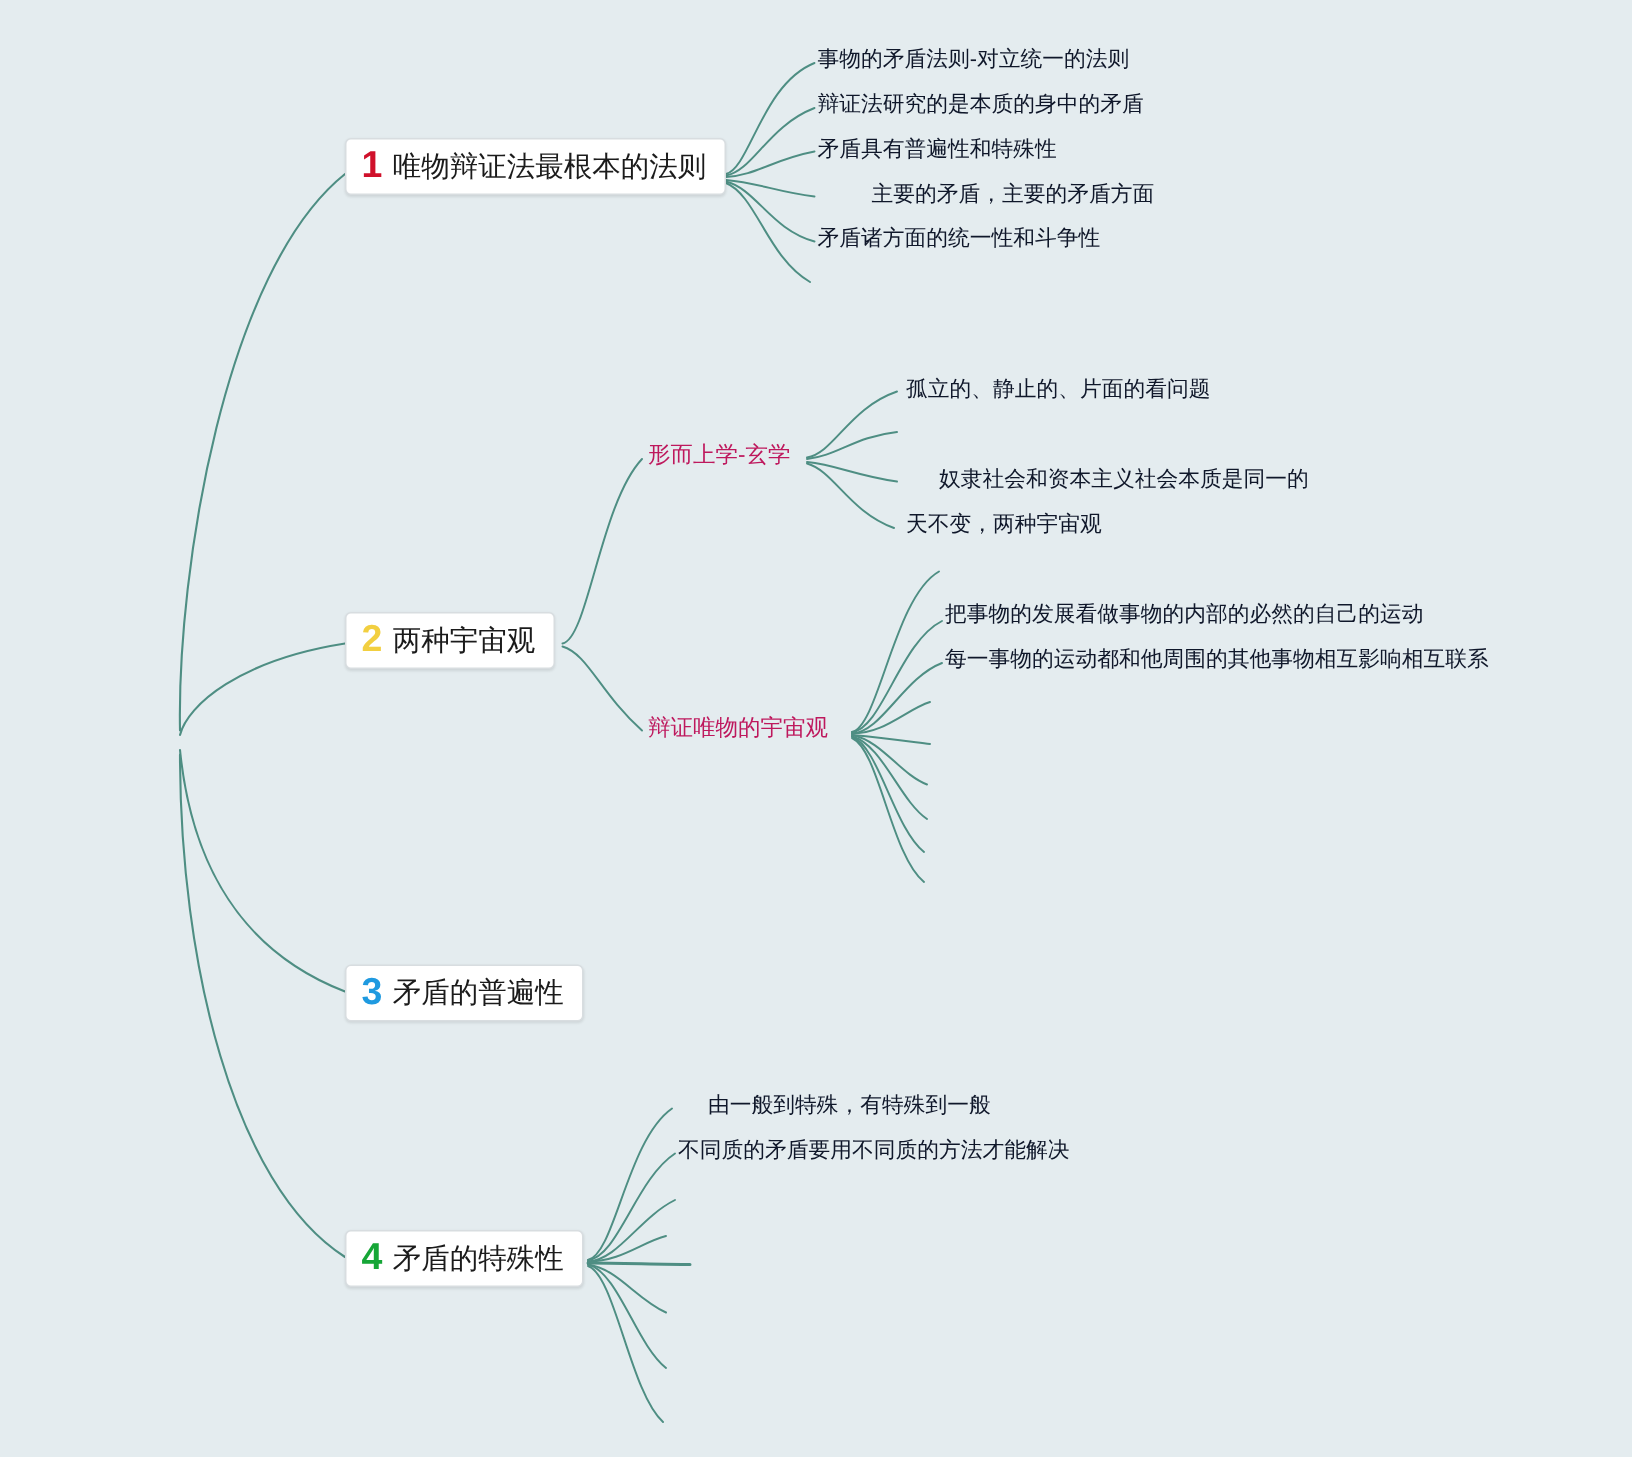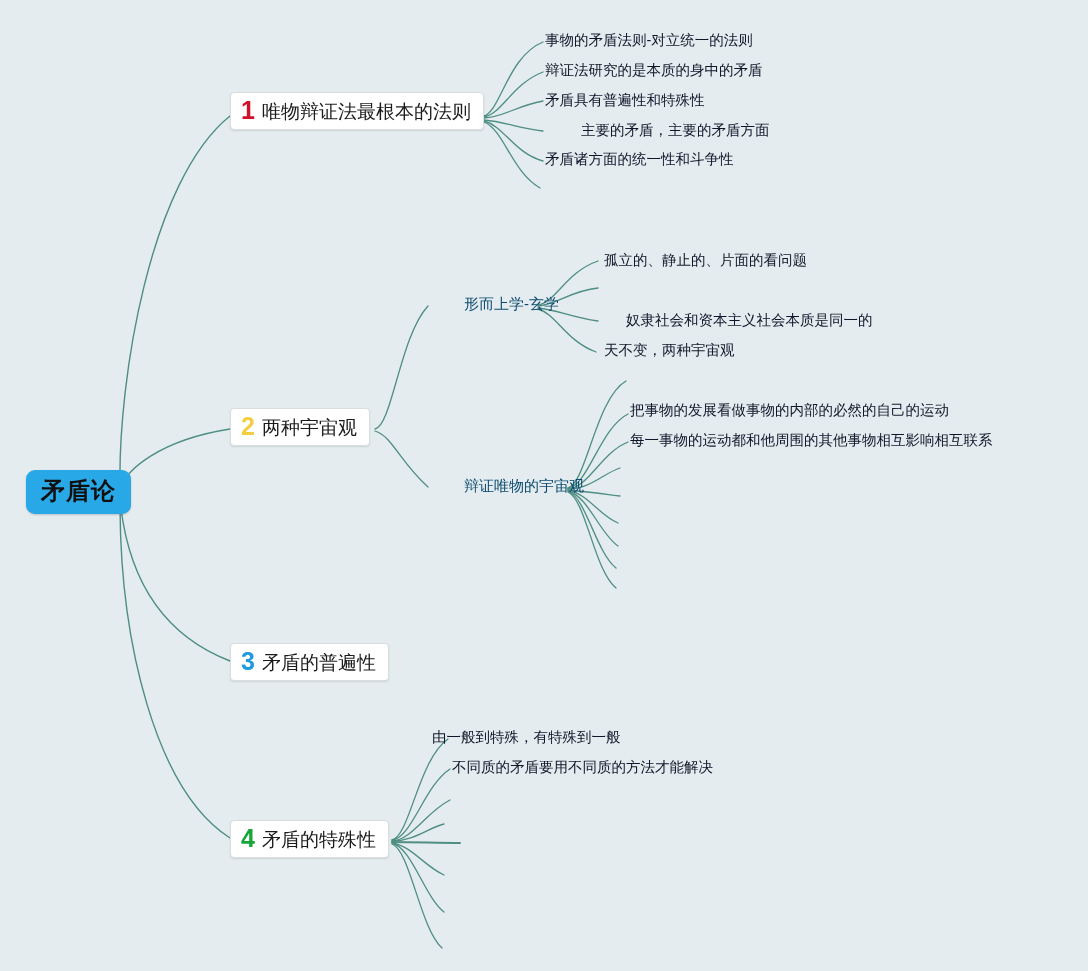--- a/index.html
+++ b/index.html
@@ -57,23 +57,22 @@
     top: 1px;
   }
   .branch-label {
     font-size: 19px;
     color: #1b1b1b;
     line-height: 1.1;
   }
   
   .sub-node {
     font-size: 15px;
-    color: #0c4a6e;
+    color: #be185d;
     line-height: 1.1;
-    margin-left: 32px;
   }
   
   .leaf-node {
     font-size: 14.5px;
     color: #0f172a;
     line-height: 1.1;
   }
 </style>
 </head>
 <body>
@@ -120,21 +119,20 @@
       <path d="M 392 840 C 412 838 424 786 450 769"></path>
       <path d="M 392 841 C 412 840 426 812 450 800"></path>
       <path d="M 392 841 C 414 841 428 828 444 824"></path>
       <path d="M 392 842 C 414 842 440 843 460 843" stroke-width="2"></path>
       <path d="M 392 843 C 412 846 424 866 444 875"></path>
       <path d="M 392 843 C 412 848 424 896 444 912"></path>
       <path d="M 392 844 C 410 850 420 928 442 948"></path>
     </g>
   </svg>
 
-  <div class="node root-node" style="left:26px; top:470px;">矛盾论</div>
 
   <div class="node branch-node" style="left:230px; top:92px;">
     <span class="branch-num" style="color:#d0112b;">1</span>
     <span class="branch-label">唯物辩证法最根本的法则</span>
   </div>
 
   <div class="node leaf-node" style="left:545px; top:33px;">事物的矛盾法则-对立统一的法则</div>
   <div class="node leaf-node" style="left:545px; top:63px;">辩证法研究的是本质的身中的矛盾</div>
   <div class="node leaf-node" style="left:545px; top:93px;">矛盾具有普遍性和特殊性</div>
   <div class="node leaf-node" style="left:545px; top:123px;margin-left:36px;">主要的矛盾，主要的矛盾方面</div>
@@ -157,16 +155,16 @@
   <div class="node branch-node" style="left:230px; top:643px;">
     <span class="branch-num" style="color:#1f9ae0;">3</span>
     <span class="branch-label">矛盾的普遍性</span>
   </div>
 
   <div class="node branch-node" style="left:230px; top:820px;">
     <span class="branch-num" style="color:#16a637;">4</span>
     <span class="branch-label">矛盾的特殊性</span>
   </div>
 
-  <div class="node leaf-node" style="left:432px; top:730px;">由一般到特殊，有特殊到一般</div>
+  <div class="node leaf-node" style="left:472px; top:730px;">由一般到特殊，有特殊到一般</div>
   <div class="node leaf-node" style="left:452px; top:760px;">不同质的矛盾要用不同质的方法才能解决</div>
 
 </div>
 
 </body></html>

